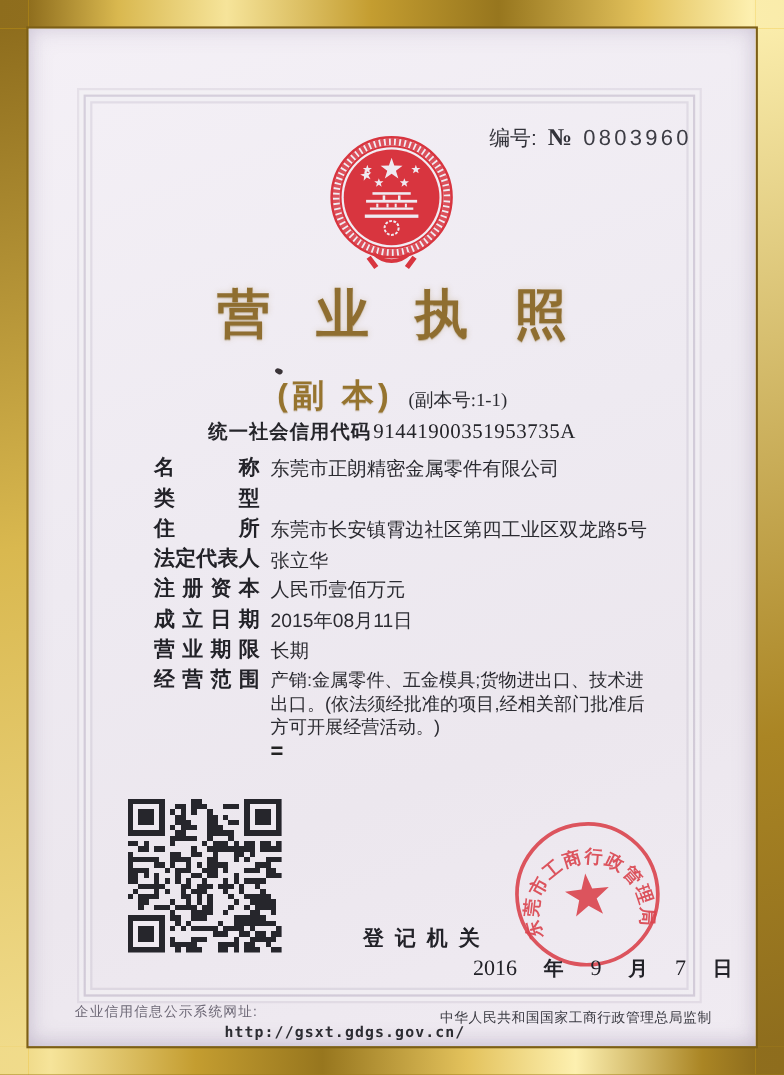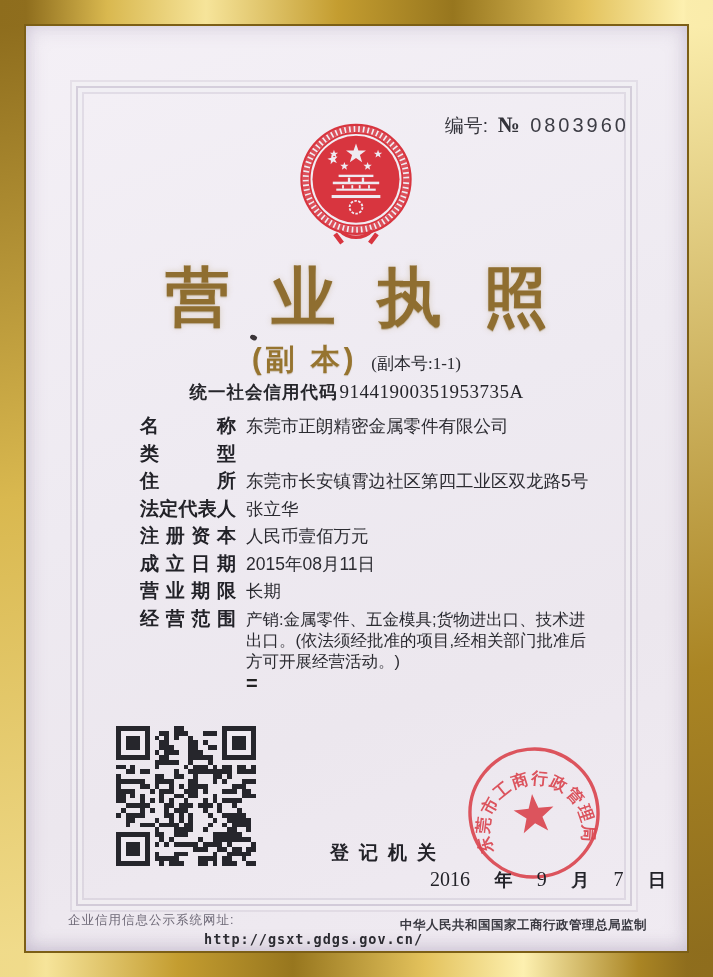--- a/index.html
+++ b/index.html
@@ -23,21 +23,21 @@
   }
   .serial{
     position:absolute;top:86px;right:58px;display:flex;align-items:baseline;gap:10px;
     font-size:19px;color:#33333a;
   }
   .serial .no-sym{font-family:"Liberation Serif",serif;font-weight:700;font-size:22px;}
   .serial .no-digits{font-family:Liberation Sans, sans-serif;font-size:20px;letter-spacing:3px;color:#3c3c44;}
   .emblem{position:absolute;left:272px;top:94px;width:116px;height:128px;}
   .title{
     position:absolute;left:0;top:228px;width:100%;text-align:center;
-    font-size:64px;font-weight:700;letter-spacing:42px;margin-right:-42px;text-indent:42px;
+    font-size:48px;font-weight:700;letter-spacing:42px;margin-right:-42px;text-indent:42px;
     color:#8f6e30;text-shadow:0 1px 1px rgba(125,95,35,.45),0 0 6px rgba(160,125,50,.25);
   }
   .subtitle{
     position:absolute;left:0;top:314px;width:100%;display:flex;justify-content:center;align-items:baseline;gap:14px;
   }
   .subtitle .copy{font-size:29px;font-weight:700;color:#96742f;letter-spacing:4px;text-shadow:0 1px 1px rgba(125,95,35,.35);}
   .subtitle .copyno{font-size:17px;color:#2b2b31;font-family:"Liberation Serif",serif;}
   .credit{
     position:absolute;left:0;top:354px;width:100%;display:flex;justify-content:center;align-items:baseline;gap:2px;
   }
@@ -56,21 +56,21 @@
   .reg-label{position:absolute;left:304px;top:766px;font-size:19px;font-weight:700;letter-spacing:10px;color:#222228;margin-top:48px;}
   .stamp{position:absolute;left:430px;top:709px;width:156px;height:156px;transform:rotate(-6deg);opacity:.9;}
   .date-line{
     position:absolute;left:404px;top:842px;width:236px;display:flex;justify-content:space-between;align-items:baseline;
     font-size:19px;color:#222228;
   }
   .date-line .num{font-family:"Liberation Serif",serif;font-size:20px;}
   .date-line .unit{font-weight:700;font-size:18px;}
   .footer-site{position:absolute;left:42px;top:886px;font-size:12.5px;color:#6d6876;letter-spacing:1px;}
   .footer-url{position:absolute;left:178px;top:905px;font-family:"DejaVu Sans Mono",monospace;font-size:13.5px;font-weight:700;color:#2c2c32;letter-spacing:1px;}
-  .footer-made{position:absolute;right:40px;top:891px;font-size:12.5px;font-weight:700;color:#3a3a42;letter-spacing:.5px;font-family:"Liberation Serif",serif;}
+  .footer-made{position:absolute;right:40px;top:891px;font-size:12.5px;font-weight:400;color:#3a3a42;letter-spacing:.5px;font-family:"Liberation Serif",serif;}
   .speck{position:absolute;left:224px;top:309px;width:7px;height:5px;background:#3a3438;border-radius:60% 40% 50% 50%;transform:rotate(25deg);}
 </style>
 </head>
 <body>
 
 <div class="scene">
   <div class="paper">
 
     <div class="inner-border"></div>
 

